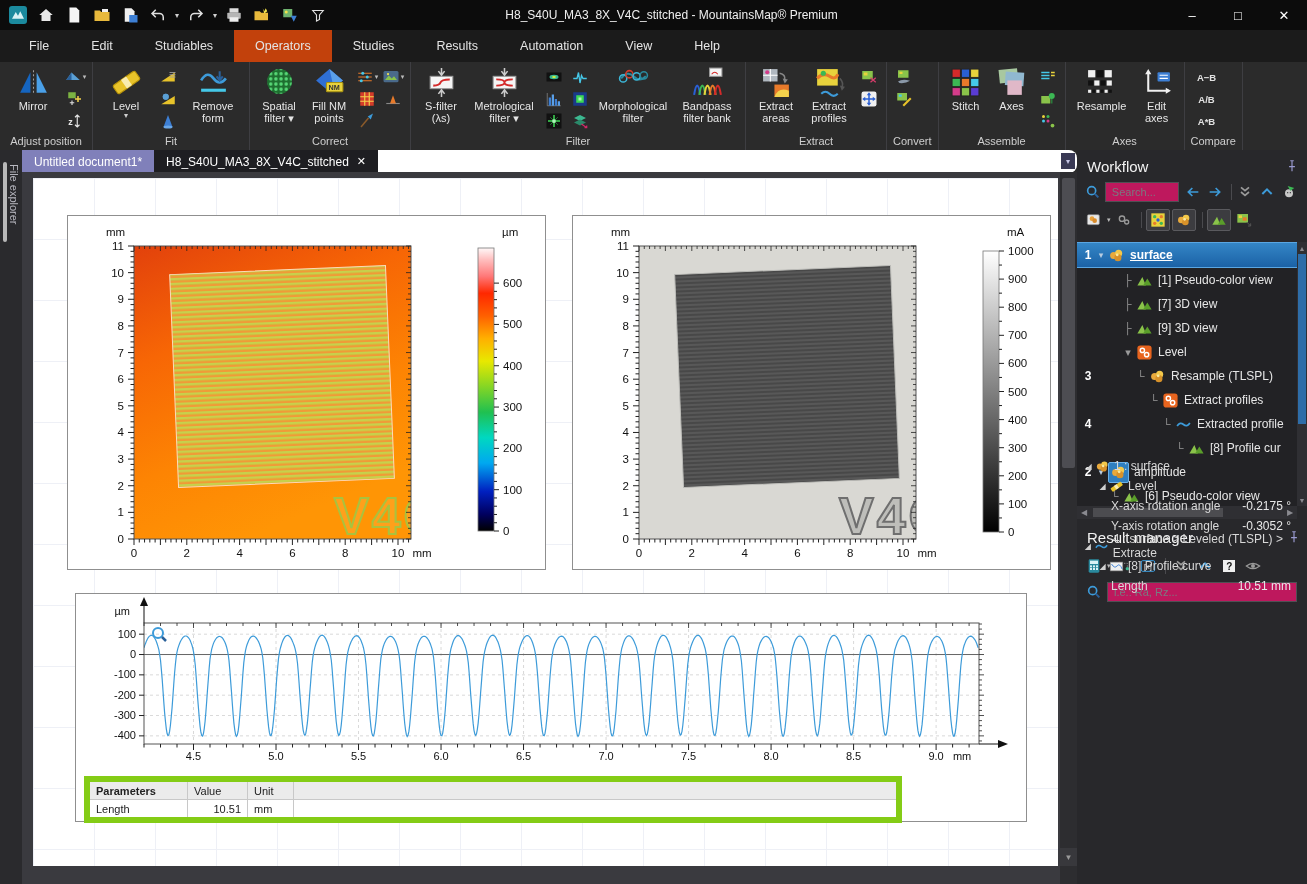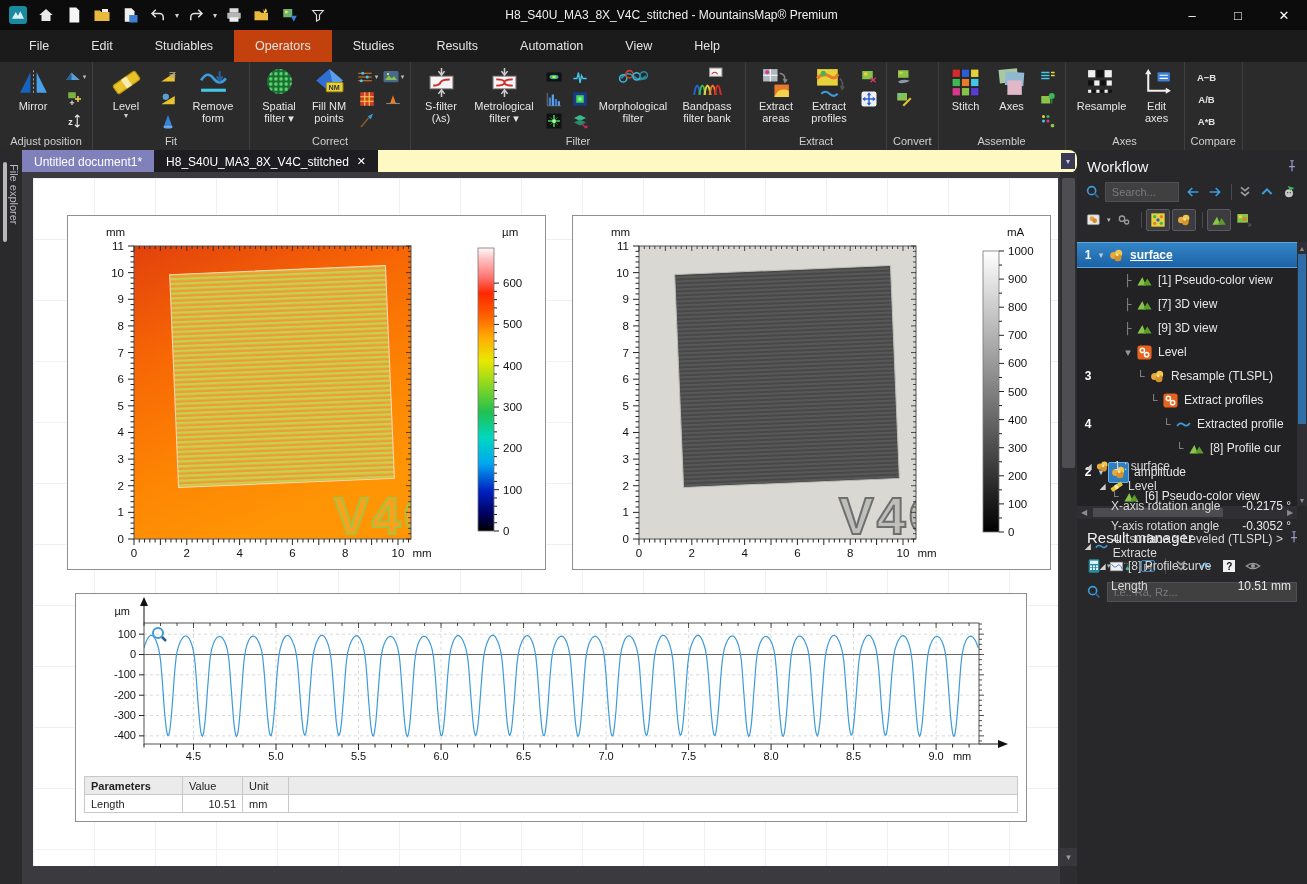--- a/index.html
+++ b/index.html
@@ -26,58 +26,58 @@
   .rb-big .rb-lbl{font-size:11px;line-height:12px;color:#e6e6e6;text-align:center;margin-top:1px;white-space:normal;}
   .rb-big .rb-caret{font-size:8px;color:#cfcfcf;line-height:7px;}
   .rb-col{display:flex;flex-direction:column;margin:0 1px;}
   .rb-small{width:24px;height:22px;display:flex;align-items:center;justify-content:center;}
   .rb-small svg{width:18px;height:18px;}
   .rb-txt{font-size:9.5px;font-weight:bold;color:#e2e2e2;width:34px;height:22px;display:flex;align-items:center;justify-content:center;}
   .dd-mini{font-size:7px;color:#bbb;margin-left:1px;}
   .ic{display:inline-block;}
   .ic svg{width:100%;height:100%;display:block;}
   
-  #tabstrip{position:absolute;left:22px;top:150px;width:1055px;height:23px;background:#fef9c3;display:flex;align-items:stretch;border-radius:8px;}
+  #tabstrip{position:absolute;left:22px;top:150px;width:1055px;height:23px;background:#ffffff;display:flex;align-items:stretch;border-radius:8px;}
   .doc-tab{display:flex;align-items:center;padding:0 12px;font-size:12px;color:#fff;}
   .doc-tab.inactive{background:#8080ba;}
   .doc-tab.active{background:#1e1e22;}
   .tab-close{margin-left:8px;font-size:11px;color:#fff;}
   .tab-dd{position:absolute;right:2px;top:3px;width:14px;height:16px;background:#3a3a55;color:#c8c8e8;font-size:8px;display:flex;align-items:center;justify-content:center;}
   
   #sidebar{position:absolute;left:0;top:150px;width:22px;height:734px;background:#2a2a2d;}
   #sidebar-handle{position:absolute;left:3px;top:12px;width:4px;height:80px;background:#b8b8b8;border-radius:2px;}
   #sidebar-label{position:absolute;left:2px;top:12px;writing-mode:vertical-rl;font-size:11px;color:#b8b8c0;padding-top:2px;margin-left:6px;}
   
   #docarea{position:absolute;left:22px;top:172px;width:1038px;height:712px;background:#3a3a3f;}
   #page{position:absolute;left:11px;top:6px;width:1025px;height:688px;background:#fff;
     background-image:linear-gradient(#eef0f6 1px,transparent 1px),linear-gradient(90deg,#eef0f6 1px,transparent 1px);background-size:61px 61px;}
   .view-frame{position:absolute;width:479px;height:355px;background:#fff;border:1px solid #8f8f8f;box-sizing:border-box;}
   #view-left{left:34px;top:37px;}
   #view-right{left:539px;top:37px;}
   #profile-frame{position:absolute;left:42px;top:415px;width:952px;height:229px;background:#fff;border:1px solid #8f8f8f;box-sizing:border-box;}
-  #param-table{position:absolute;left:8px;top:182px;width:934px;border-collapse:collapse;font-size:11px;color:#222;background:#fff;border:1px solid #84cc16;}
+  #param-table{position:absolute;left:8px;top:182px;width:818px;border-collapse:collapse;font-size:11px;color:#222;background:#fff;border:6px solid #84cc16;}
   #param-table th,#param-table td{border:1px solid #c8c8c8;padding:2px 6px;text-align:left;font-weight:normal;height:13px;}
   #param-table th{background:#ebebeb;}
   #param-table th.b{font-weight:bold;}
   #param-table .num{text-align:right;}
   
   #vscroll{position:absolute;left:1060px;top:172px;width:17px;height:712px;background:#2d2d30;}
   #vscroll-thumb{position:absolute;left:2px;top:6px;width:13px;height:290px;background:#4d4d52;border-radius:2px;}
   #vscroll-down{position:absolute;left:0;top:676px;width:17px;height:18px;background:#38383c;color:#9a9a9a;font-size:8px;display:flex;align-items:center;justify-content:center;}
   
   #rightcol{position:absolute;left:1077px;top:150px;width:230px;height:734px;background:#28282b;}
   .panel-title{height:24px;display:flex;align-items:center;justify-content:space-between;padding:0 8px 0 10px;font-size:15px;color:#f2f2f2;}
   .panel-title .ic{width:14px;height:14px;}
   .wf-toolbar{display:flex;align-items:center;padding:2px 6px;height:24px;}
   .tb-ic{width:22px;height:20px;display:flex;align-items:center;justify-content:center;margin-right:2px;}
   .tb-ic svg{width:16px;height:16px;}
   .tb-ic.boxed{border:1px solid #5a5a5e;background:#3c3c40;border-radius:2px;}
   .tb-sep{width:1px;height:16px;background:#4a4a4e;margin:0 4px;}
   .tb-caret{font-size:7px;color:#bbb;margin:0 2px 0 0;}
-  .search-box{flex:1;display:flex;align-items:center;background:#404040;border:1px solid #505054;height:18px;margin-right:4px;padding:0 4px;}
+  .search-box{flex:1;display:flex;align-items:center;background:#be185d;border:1px solid #505054;height:18px;margin-right:4px;padding:0 4px;}
   .search-box input{flex:1;background:transparent;border:none;outline:none;color:#cccccc;font-size:11px;font-family:"Liberation Sans",sans-serif;width:60px;}
   .search-box input::placeholder{color:#7a7a80;}
   
   #wf-tree{position:absolute;left:0;top:92px;width:220px;height:264px;background:#222225;overflow:hidden;}
   .wf-row{height:24px;display:flex;align-items:center;font-size:12px;color:#e6e6e6;position:relative;}
   .wf-row .num{width:14px;text-align:center;font-weight:bold;color:#fff;margin-left:4px;}
   .wf-row .caret{font-size:9px;color:#b8cce0;width:12px;text-align:center;}
   .wf-row .conn{color:#9a9a9a;font-size:11px;width:14px;text-align:center;}
   .wf-row .ic{width:17px;height:17px;margin:0 5px 0 1px;flex:none;}
   .wf-row.selected{background:linear-gradient(#3486c6,#1b62a6);border-top:1px solid #5aa6e2;border-bottom:1px solid #5aa6e2;}

